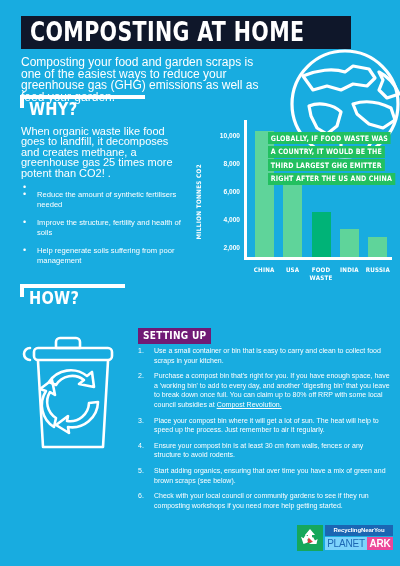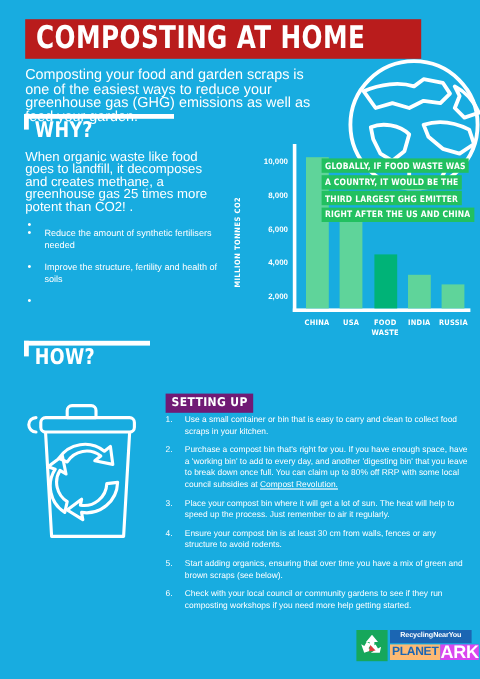--- a/index.html
+++ b/index.html
@@ -8,21 +8,21 @@
     background:#18ACE0;
     font-family:"Liberation Sans", sans-serif;
     position:relative;
     overflow:hidden;
     color:#ffffff;
   }
 
   
   .title-banner{
     position:absolute; left:21px; top:16px;
-    background:#b91c1c;
+    background:#0f172a;
     padding:3px 9px 4px 9px;
   }
   .title-banner h1{
     font-family:"DejaVu Sans Condensed","Liberation Sans Narrow","Liberation Sans",sans-serif;
     font-size:26px; line-height:26px; font-weight:bold;
     letter-spacing:.4px; color:#fff;
     transform:scaleX(.88); transform-origin:left center;
     white-space:nowrap;
   }
   .subtitle{
@@ -106,25 +106,25 @@
 
   
   #logo{ position:absolute; left:297px; top:525px; width:96px; height:26px; }
   .logo-mark{ position:absolute; left:0; top:0; width:26px; height:26px; background:#16A75B; }
   .logo-right{ position:absolute; left:28px; top:0; width:68px; height:26px; }
   .logo-top{ position:absolute; left:0; top:0; width:68px; height:11px;
              background:#1B66B3; color:#fff; font-size:6px; font-weight:bold;
              letter-spacing:-.1px; text-align:center; line-height:11px; }
   .logo-bot{ position:absolute; left:0; top:12px; width:68px; height:13px;
              display:flex; }
-  .logo-planet{ flex:0 0 42px; background:#fdba74; color:#1B66B3;
-                font-size:10px; font-weight:bold; line-height:13px;
+  .logo-planet{ flex:0 0 42px; background:#7dd3fc; color:#1B66B3;
+                font-size:10px; font-weight:normal; line-height:13px;
                 text-align:center; letter-spacing:-.2px; }
-  .logo-ark{ flex:1; background:#d946ef; color:#fff;
-             font-size:15px; font-weight:bold; line-height:13px;
+  .logo-ark{ flex:1; background:#ec4899; color:#fff;
+             font-size:10px; font-weight:bold; line-height:13px;
              text-align:center; letter-spacing:-.2px; }
 </style>
 </head>
 <body>
 
 <div class="title-banner">
   <h1>COMPOSTING AT HOME</h1>
 </div>
 <div class="subtitle">Composting your food and garden scraps is one of the easiest ways to reduce your greenhouse gas (GHG) emissions as well as feed your garden.</div>
 
@@ -143,21 +143,21 @@
 <div class="sec-head" id="why-head">WHY?</div>
 
 <div class="why-body">
   <p>When organic waste like food goes to landfill, it decomposes and creates methane, a greenhouse gas 25 times more potent than CO2! .</p>
 </div>
 
 <ul class="why-list">
   <li><span class="bul">•</span></li>
   <li><span class="bul">•</span><span>Reduce the amount of synthetic fertilisers needed</span></li>
   <li><span class="bul">•</span><span>Improve the structure, fertility and health of soils</span></li>
-  <li><span class="bul">•</span></li>
+  <li><span class="bul">•</span><span>Help regenerate soils suffering from poor management</span></li>
 </ul>
 
 <div id="chart">
   <div class="y-axis-label">MILLION TONNES CO2</div>
   <div class="ytick-wrap">
     <div class="ytick" style="top:124px">2,000</div>
     <div class="ytick" style="top:96px">4,000</div>
     <div class="ytick" style="top:68px">6,000</div>
     <div class="ytick" style="top:40px">8,000</div>
     <div class="ytick" style="top:12px">10,000</div>

